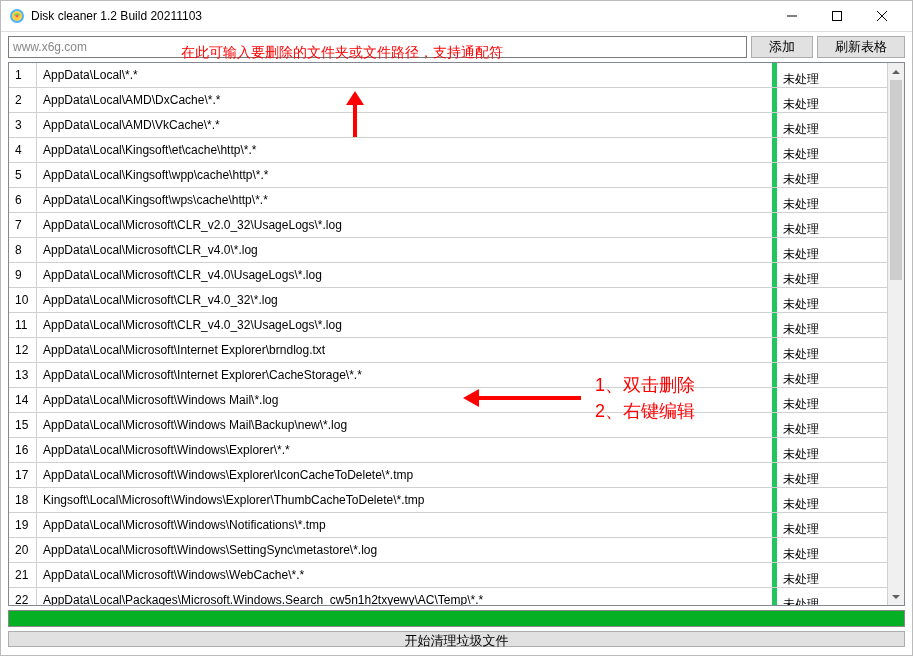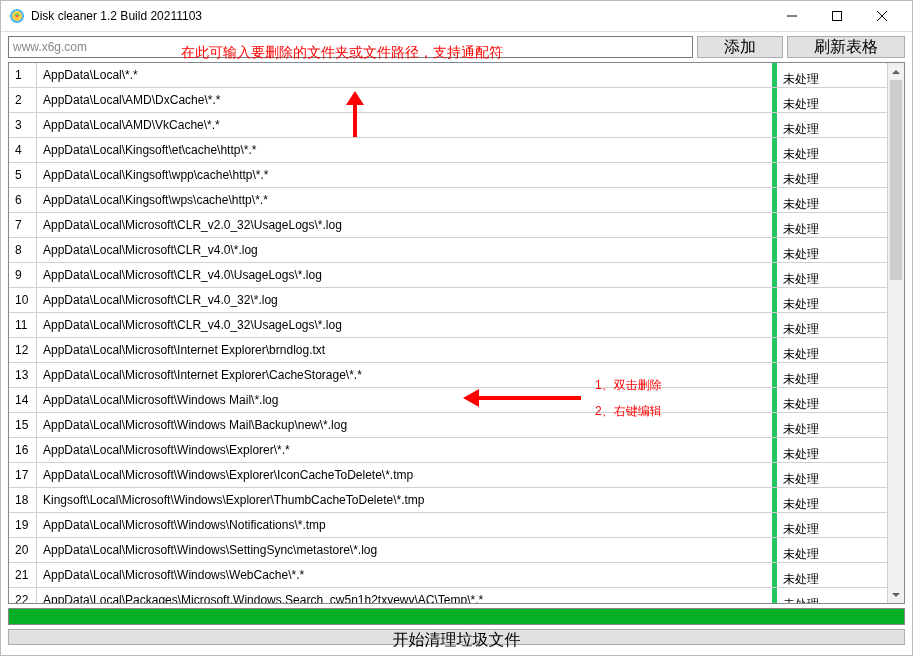--- a/index.html
+++ b/index.html
@@ -5,37 +5,37 @@
 * { box-sizing: border-box; margin: 0; padding: 0; }
 body { font-family: "Microsoft YaHei", "Segoe UI", Tahoma, sans-serif; font-size: 12px; background: #fff; width: 913px; height: 656px; overflow: hidden; display: flex; flex-direction: column; border: 1px solid #bbb; }
 .titlebar { height: 30px; background: #fff; display: flex; align-items: center; padding: 15px 8px; border-bottom: 1px solid #ddd; }
 .app-icon { width: 16px; height: 16px; margin-right: 6px; }
 .app-icon svg { width: 16px; height: 16px; }
 .title-text { font-size: 12px; color: #000; flex: 0 0 auto; }
 .title-spacer { flex: 1; }
 .win-btn { width: 45px; height: 29px; display: flex; align-items: center; justify-content: center; color: #000; font-size: 13px; cursor: pointer; }
 .toolbar { display: flex; align-items: center; padding: 4px 7px 4px 7px; gap: 4px; position: relative; }
 .path-input { flex: 1; height: 22px; border: 1px solid #7a7a7a; padding: 0 4px; font-size: 12px; color: #888; font-family: Tahoma, sans-serif; }
-.btn { height: 22px; padding: 0 26px; border: 1px solid #adadad; background: #e1e1e1; font-size: 16px; cursor: pointer; font-family: inherit; }
+.btn { height: 22px; padding: 0 17px; border: 1px solid #adadad; background: #e1e1e1; font-size: 13px; cursor: pointer; font-family: inherit; }
 .grid-wrap { flex: 1; margin: 0 7px; border: 1px solid #828790; overflow: hidden; display: flex; background: #fff; position: relative; }
 .grid-body { flex: 1; overflow: hidden; }
 .grid-row { display: flex; height: 25px; border-bottom: 1px solid #d0d0d0; align-items: center; font-size: 12px; color: #000; }
 .col-n { width: 28px; padding-left: 6px; border-right: 1px solid #d0d0d0; height: 100%; display: flex; align-items: center; }
 .col-p { flex: 1; padding-left: 6px; border-right: 5px solid #22c55e; height: 100%; display: flex; align-items: center; white-space: nowrap; overflow: hidden; }
 .col-s { width: 110px; padding-left: 6px; height: 100%; display: flex; align-items: center; margin-top: 8px; }
 .scrollbar { width: 17px; background: #f0f0f0; border-left: 1px solid #d0d0d0; position: relative; }
 .sb-btn { height: 17px; background: #f0f0f0; display: flex; align-items: center; justify-content: center; color: #606060; font-size: 8px; cursor: pointer; }
 .sb-thumb { position: absolute; top: 17px; left: 2px; right: 2px; height: 200px; background: #cdcdcd; }
 .progress { margin: 4px 7px 0 7px; height: 17px; background: #06b025; border: 1px solid #888; }
 .action { margin: 4px 7px 7px 7px; }
 .action .btn { width: 100%; height: 16px; }
 .anno-top { position: absolute; left: 180px; top: 12px; color: #ff0000; font-size: 14px; font-weight: 500; pointer-events: none; white-space: nowrap; }
 .anno-arrow-down { position: absolute; left: 343px; top: 59px; pointer-events: none; }
 .anno-arrow-left { position: absolute; left: 462px; top: 355px; pointer-events: none; }
-.anno-tips { position: absolute; left: 594px; top: 340px; color: #ff0000; font-size: 12px; font-weight: 500; pointer-events: none; line-height: 26px; }
+.anno-tips { position: absolute; left: 594px; top: 340px; color: #ff0000; font-size: 18px; font-weight: 500; pointer-events: none; line-height: 26px; }
 .rel-container { position: relative; flex: 1; display: flex; flex-direction: column; overflow: hidden; }
 </style>
 </head>
 <body>
 
 <div class="titlebar">
   <span class="app-icon">
     <svg viewBox="0 0 16 16">
         <circle cx="8" cy="8" r="7" fill="#4cb4ff"></circle>
         <path d="M3 8a5 5 0 0110 0 5 5 0 01-10 0" fill="#ffd040"></path>

